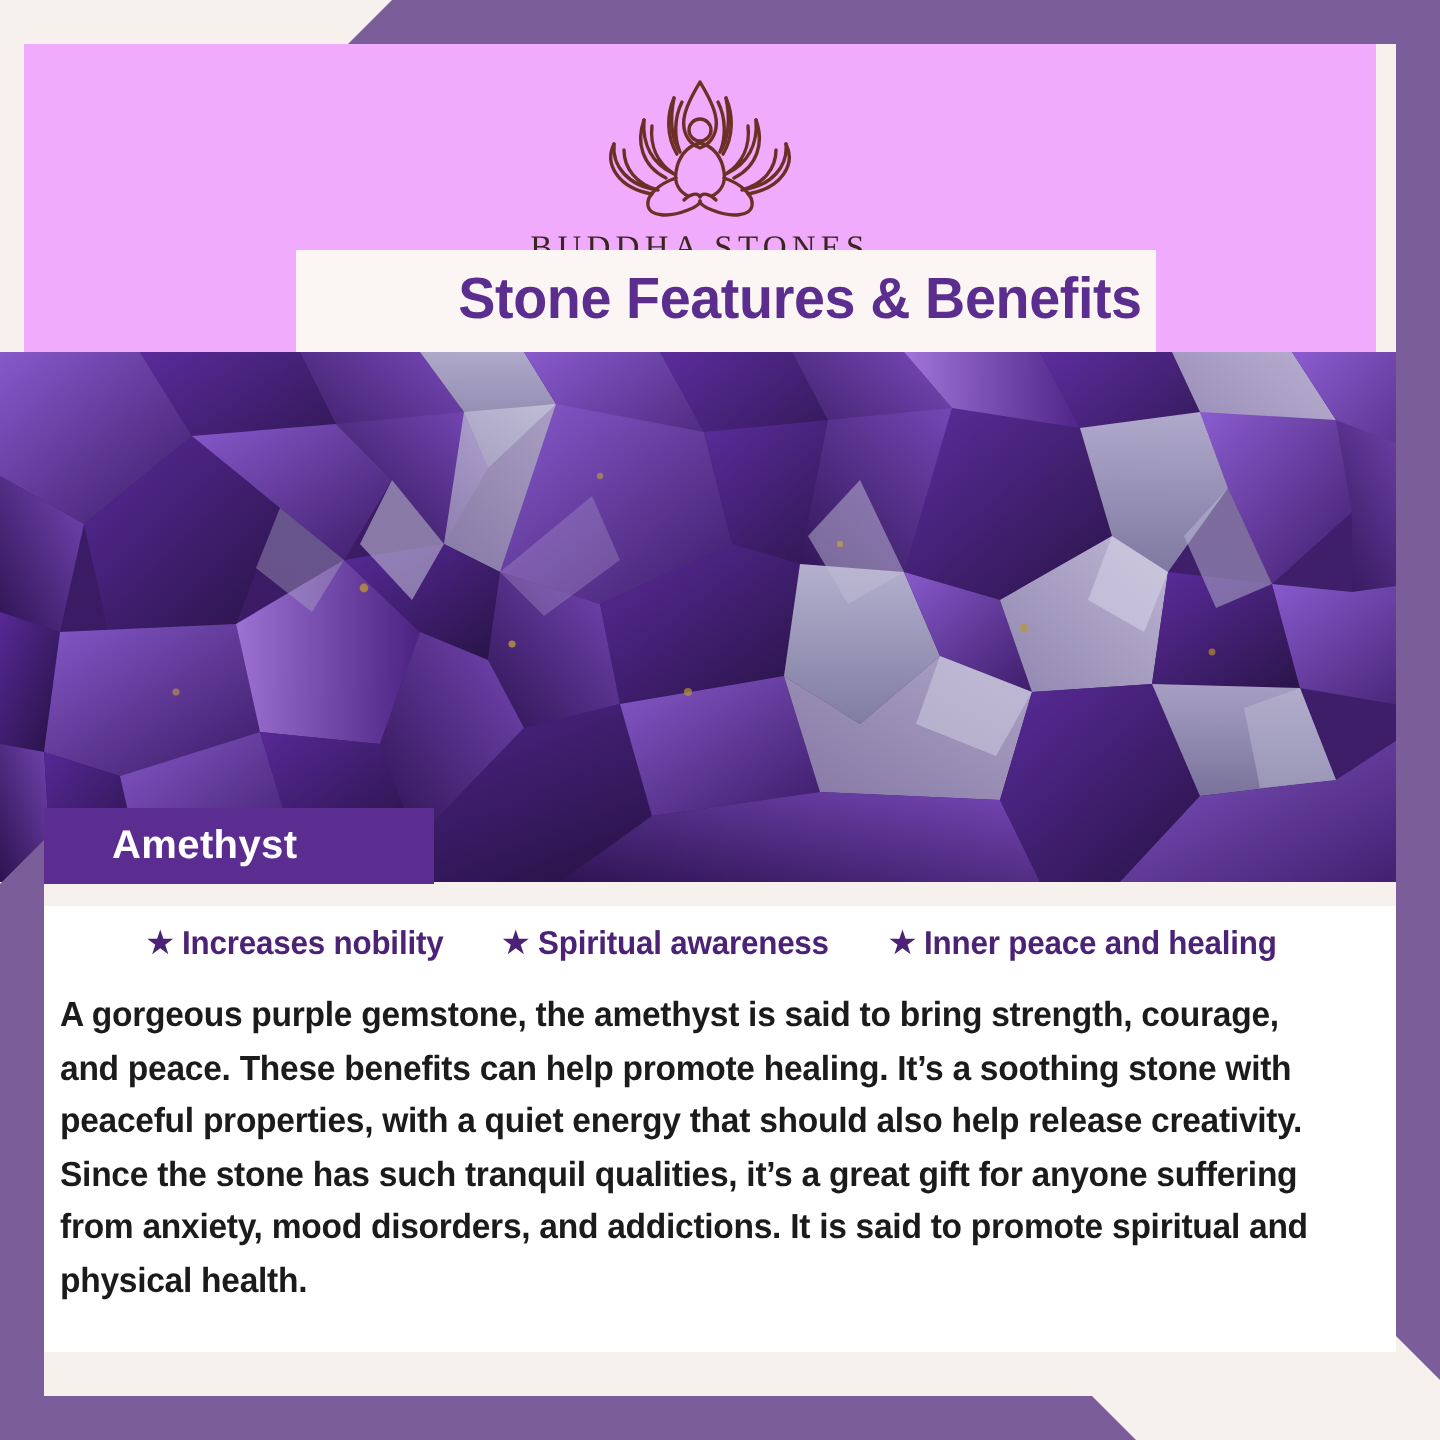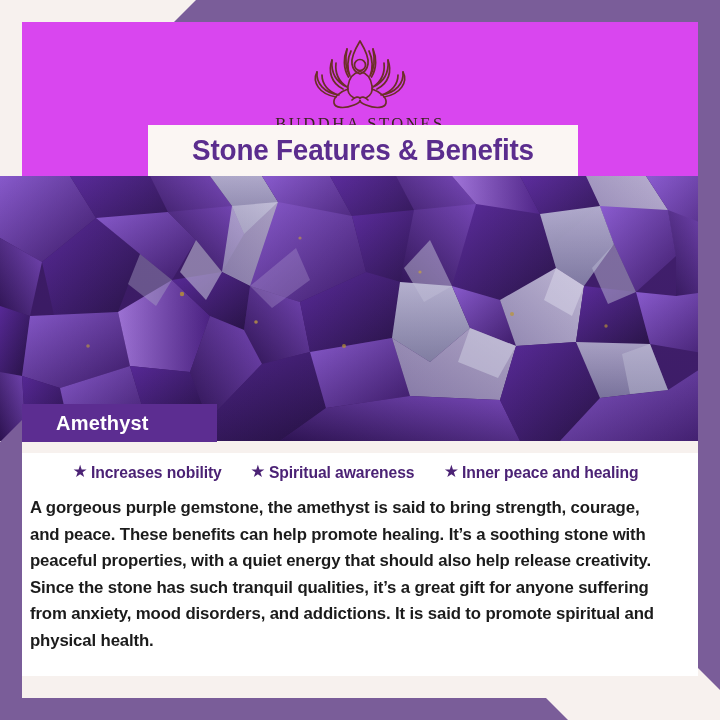--- a/index.html
+++ b/index.html
@@ -67,24 +67,24 @@
     top: 22px;
     width: 676px;
     height: 676px;
     background: #f7f1ee;
     z-index: 1;
   }
 
   
   .header {
     position: absolute;
-    top: 22px; left: 22px;
+    top: 22px; left: 12px;
     width: 676px;
     height: 154px;
-    background: #d946ef;
+    background: #f0abfc;
     z-index: 4;
     text-align: left;
   }
 
   .logo-wrap {
     padding-top: 12px;
     display: flex;
     flex-direction: column;
     align-items: center;
   }
@@ -103,21 +103,21 @@
   
   .title-banner {
     position: absolute;
     left: 148px;
     top: 125px;
     width: 430px;
     height: 51px;
     background: #fbf6f3;
     display: flex;
     align-items: center;
-    justify-content: center;
+    justify-content: flex-end;
     z-index: 6;
   }
   .title-text {
     font-family: "Liberation Sans Narrow", "Liberation Sans", sans-serif;
     font-size: 29px;
     font-weight: 700;
     color: #5b2d8e;
     letter-spacing: -0.2px;
     transform: scaleX(0.96);
     white-space: nowrap;

